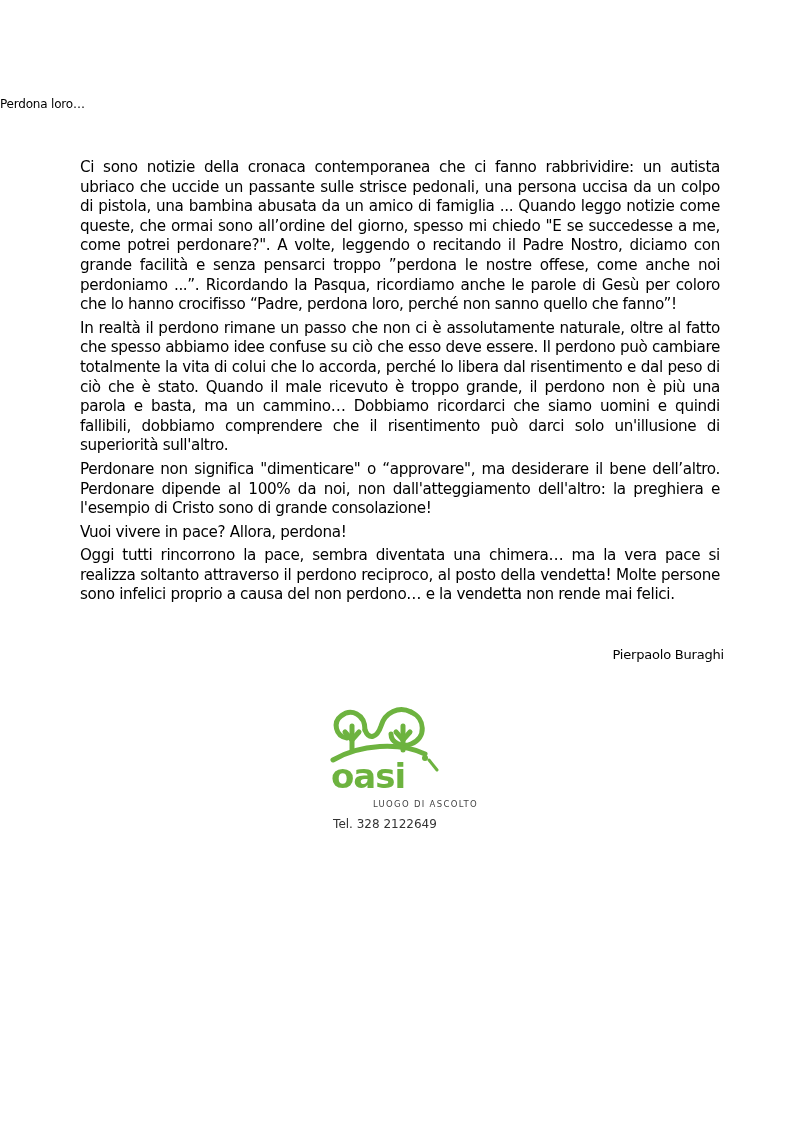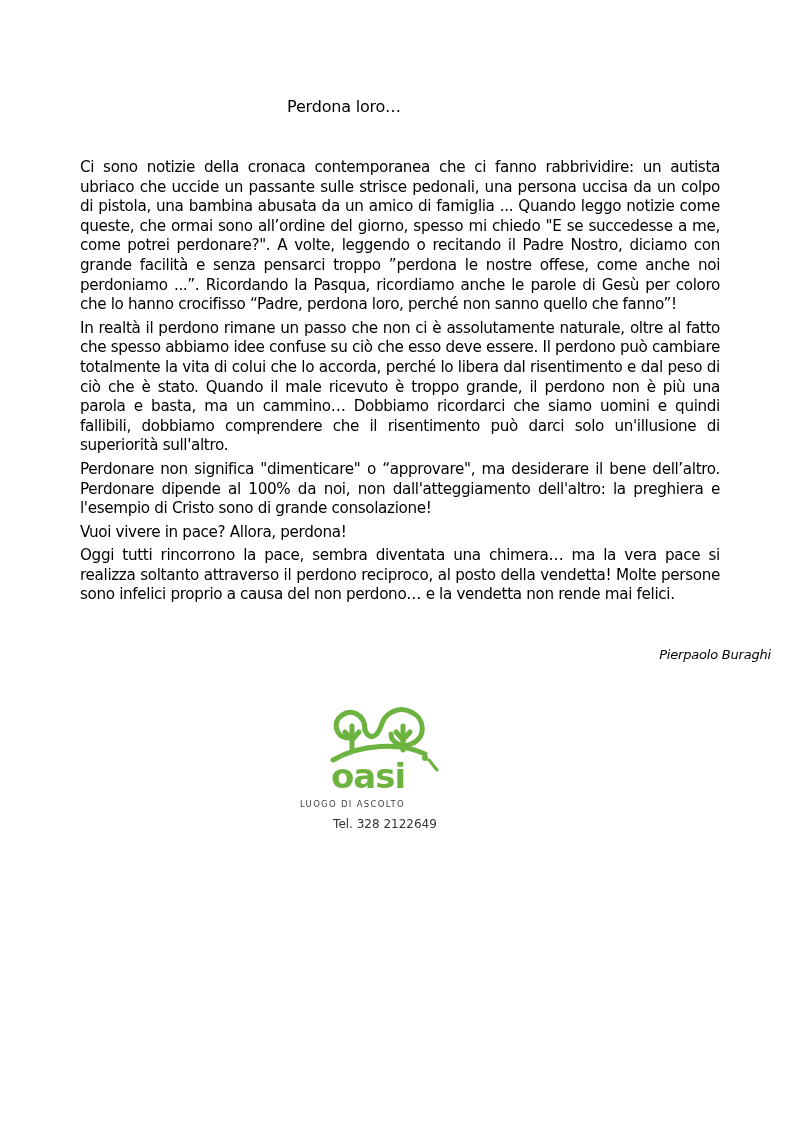--- a/index.html
+++ b/index.html
@@ -1,27 +1,27 @@
 <!DOCTYPE html>
 <html><head>
   <meta charset="utf-8">
   <style>
     html, body { margin: 0; padding: 0; background: #ffffff; }
     body { width: 800px; height: 1131px; position: relative; overflow: hidden;
       font-family: "DejaVu Sans", sans-serif; color: #000; }
-    .title { position: absolute; top: 97px; left: 0; width: 688px; text-align: center;
-      font-size: 16px; letter-spacing: -0.2px; }
+    .title { position: absolute; top: 97px; left: 0; width: 688px; 
+      font-size: 12px; letter-spacing: -0.2px; }
     .body-text { position: absolute; top: 154px; left: 76px; width: 648px;
       font-size: 15.2px; line-height: 19.6px; text-align: justify; letter-spacing: -0.35px; }
     .body-text p { margin: 4px; }
     .signature { position: absolute; top: 647px; left: 0; width: 724px; text-align: right;
-      font-size: 13px; font-style: italic; letter-spacing: -0.2px; padding-left: 47px; }
+      font-size: 13px; letter-spacing: -0.2px; }
     .logo { position: absolute; top: 700px; left: 325px; width: 120px; height: 130px; }
     .logo svg { position: absolute; top: 0; left: 0; }
-    .logo-sub { position: absolute; top: 799px; left: 300px; width: 170px; text-align: left;
+    .logo-sub { position: absolute; top: 799px; left: 308px; width: 170px; text-align: right;
       font-size: 8.5px; letter-spacing: 1.3px; color: #444; }
     .logo-tel { position: absolute; top: 817px; left: 300px; width: 170px; text-align: center;
       font-size: 12px; font-weight: normal; color: #333; }
   </style>
 </head>
 <body>
 
 <div class="title">Perdona loro…</div>
 
 <div class="body-text">

